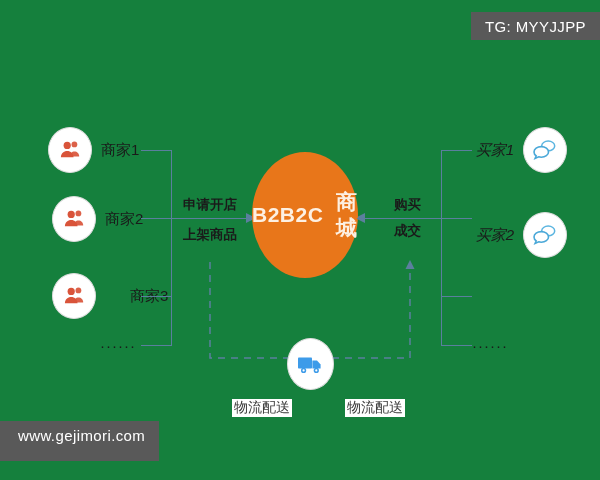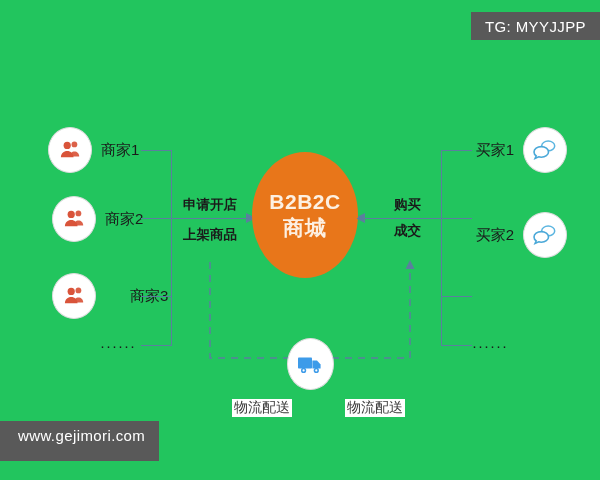--- a/index.html
+++ b/index.html
@@ -7,21 +7,21 @@
     padding: 0;
     background: #ffffff;
   }
   body {
     font-family: "Liberation Sans", "DejaVu Sans", sans-serif;
   }
   #canvas {
     position: relative;
     width: 600px;
     height: 480px;
-    background: #22c55e;
+    background: #15803d;
     overflow: hidden;
     text-align: right;
   }
 
   
   .badge {
     position: absolute;
     background: #595959;
     color: #ffffff;
     font-size: 15px;
@@ -67,20 +67,21 @@
   }
   .actor-label {
     font-size: 15px;
     color: #1a1a1a;
     margin-left: 9px;
     white-space: nowrap;
   }
   .actor.right .actor-label {
     margin-left: 0;
     margin-right: 9px;
+    font-style: italic;
   }
 
   .dots {
     position: absolute;
     font-size: 15px;
     color: #1a1a1a;
     letter-spacing: 1px;
     white-space: nowrap;
   }
 
@@ -95,21 +96,21 @@
   
   #hub {
     position: absolute;
     left: 252px;
     top: 152px;
     width: 106px;
     height: 126px;
     border-radius: 50%;
     background: #e8761a;
     display: flex;
-    flex-direction: column;
+    flex-direction: row;
     align-items: center;
     justify-content: center;
     color: #fdf0e2;
     line-height: 1.22;
   }
   #hub .l1 { font-size: 21px; font-weight: bold; letter-spacing: 0.5px; }
   #hub .l2 { font-size: 21px; font-weight: bold; letter-spacing: 1px; }
 
   
   .flow-label {

